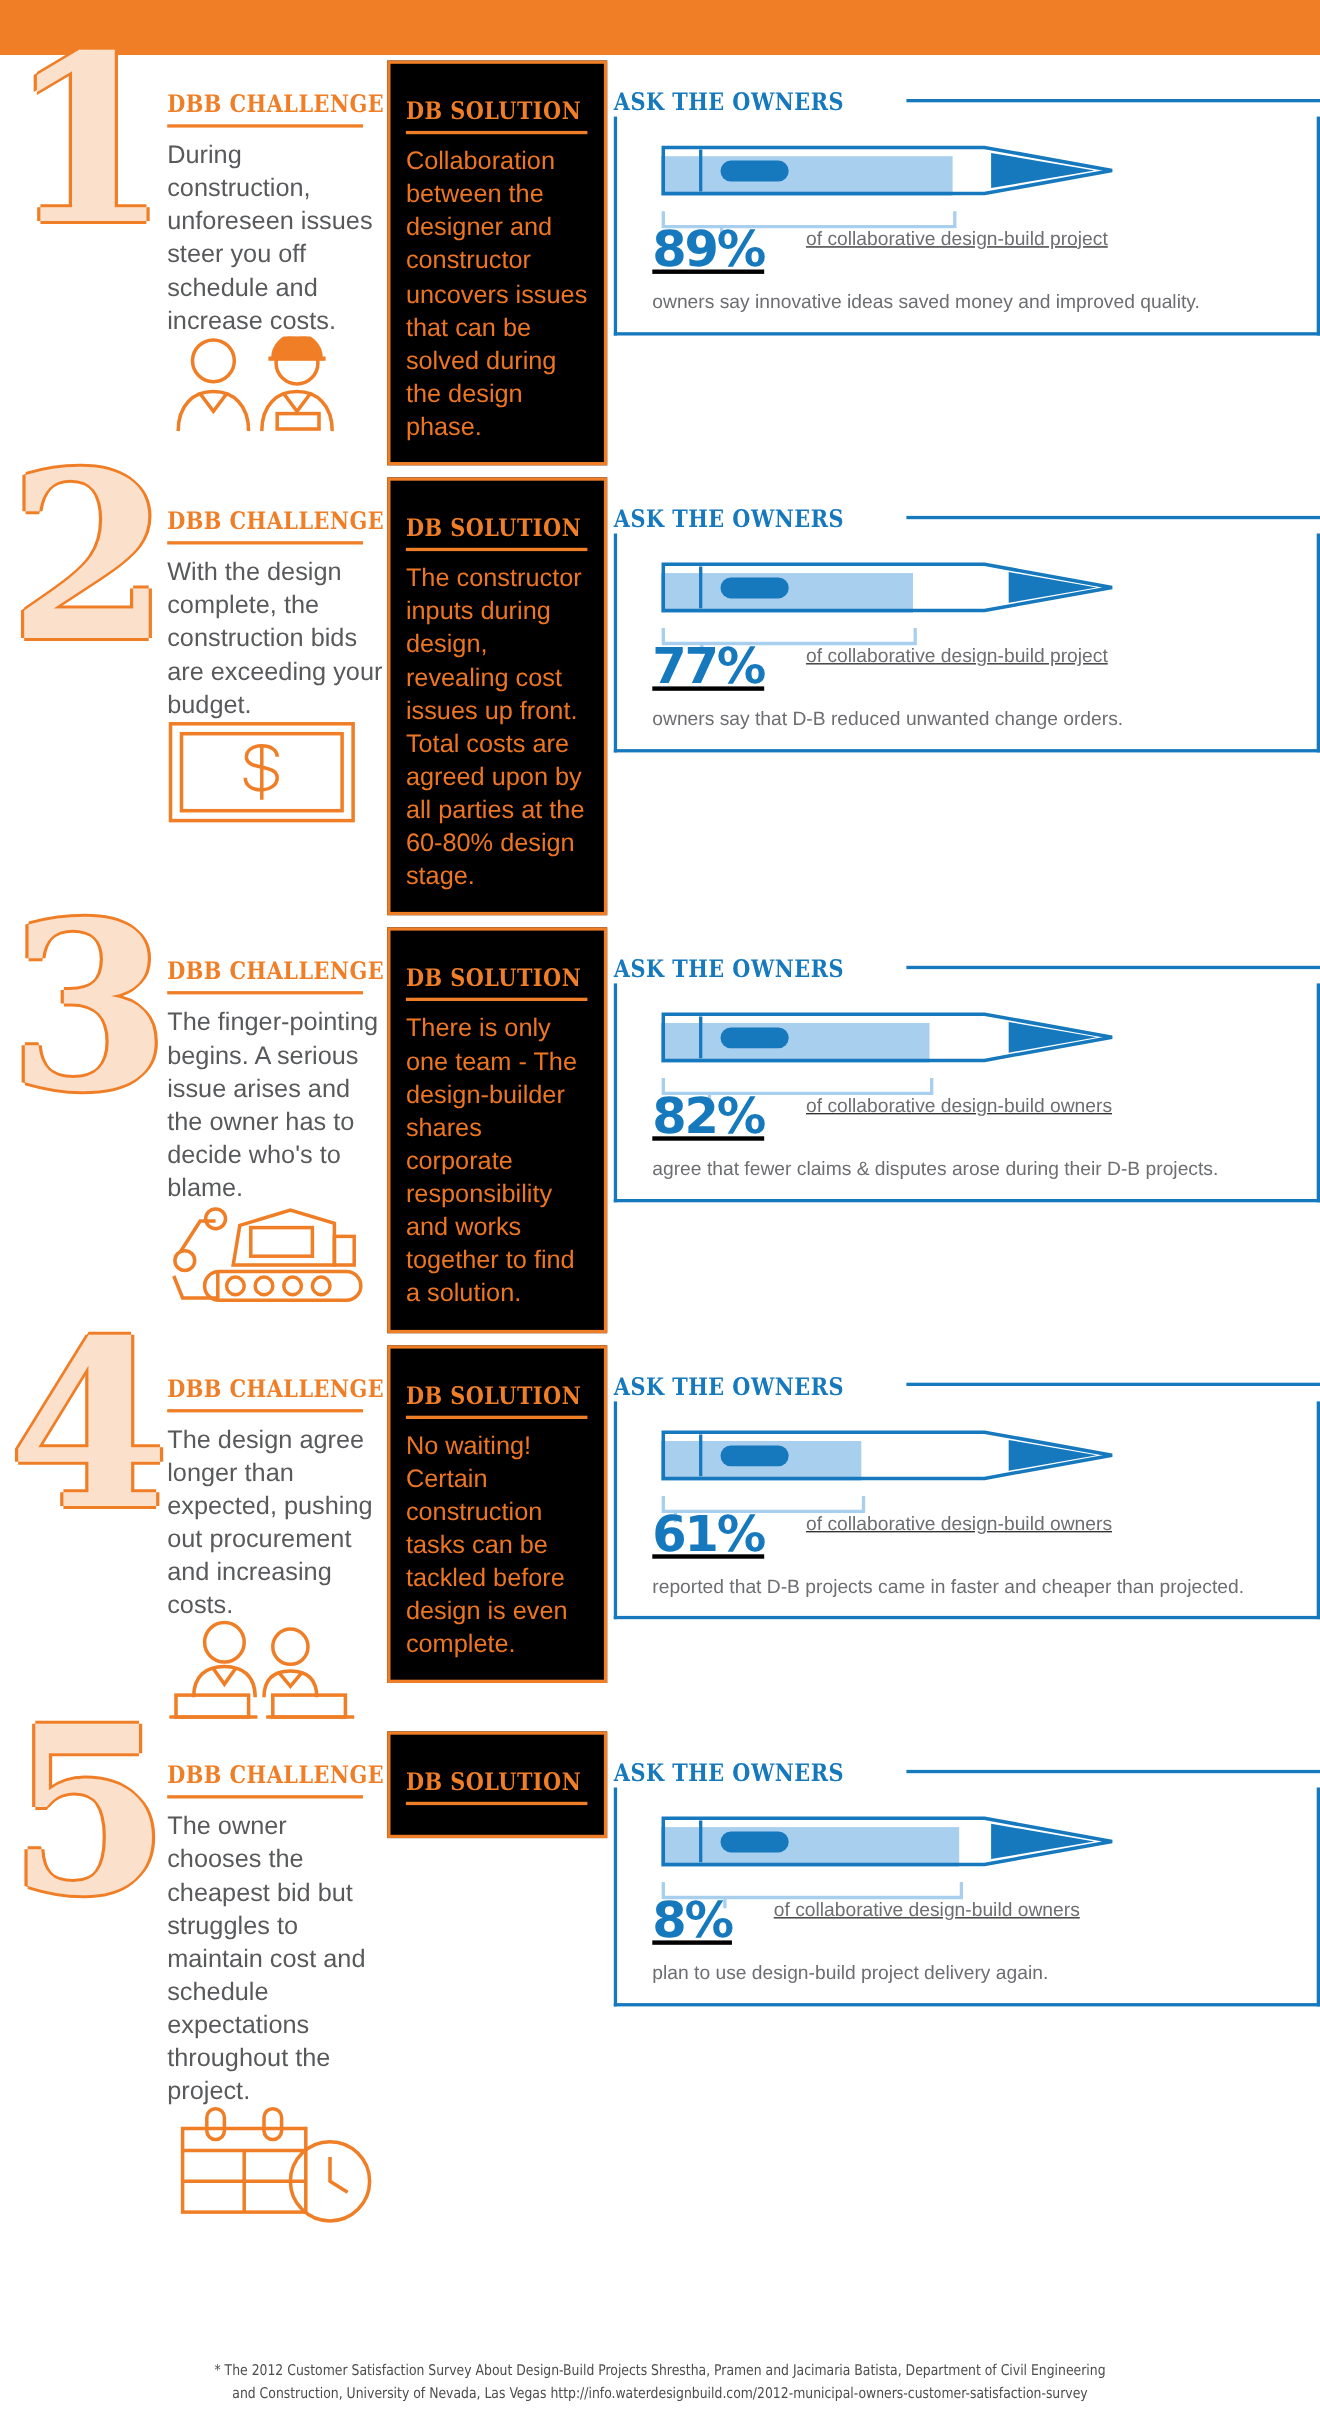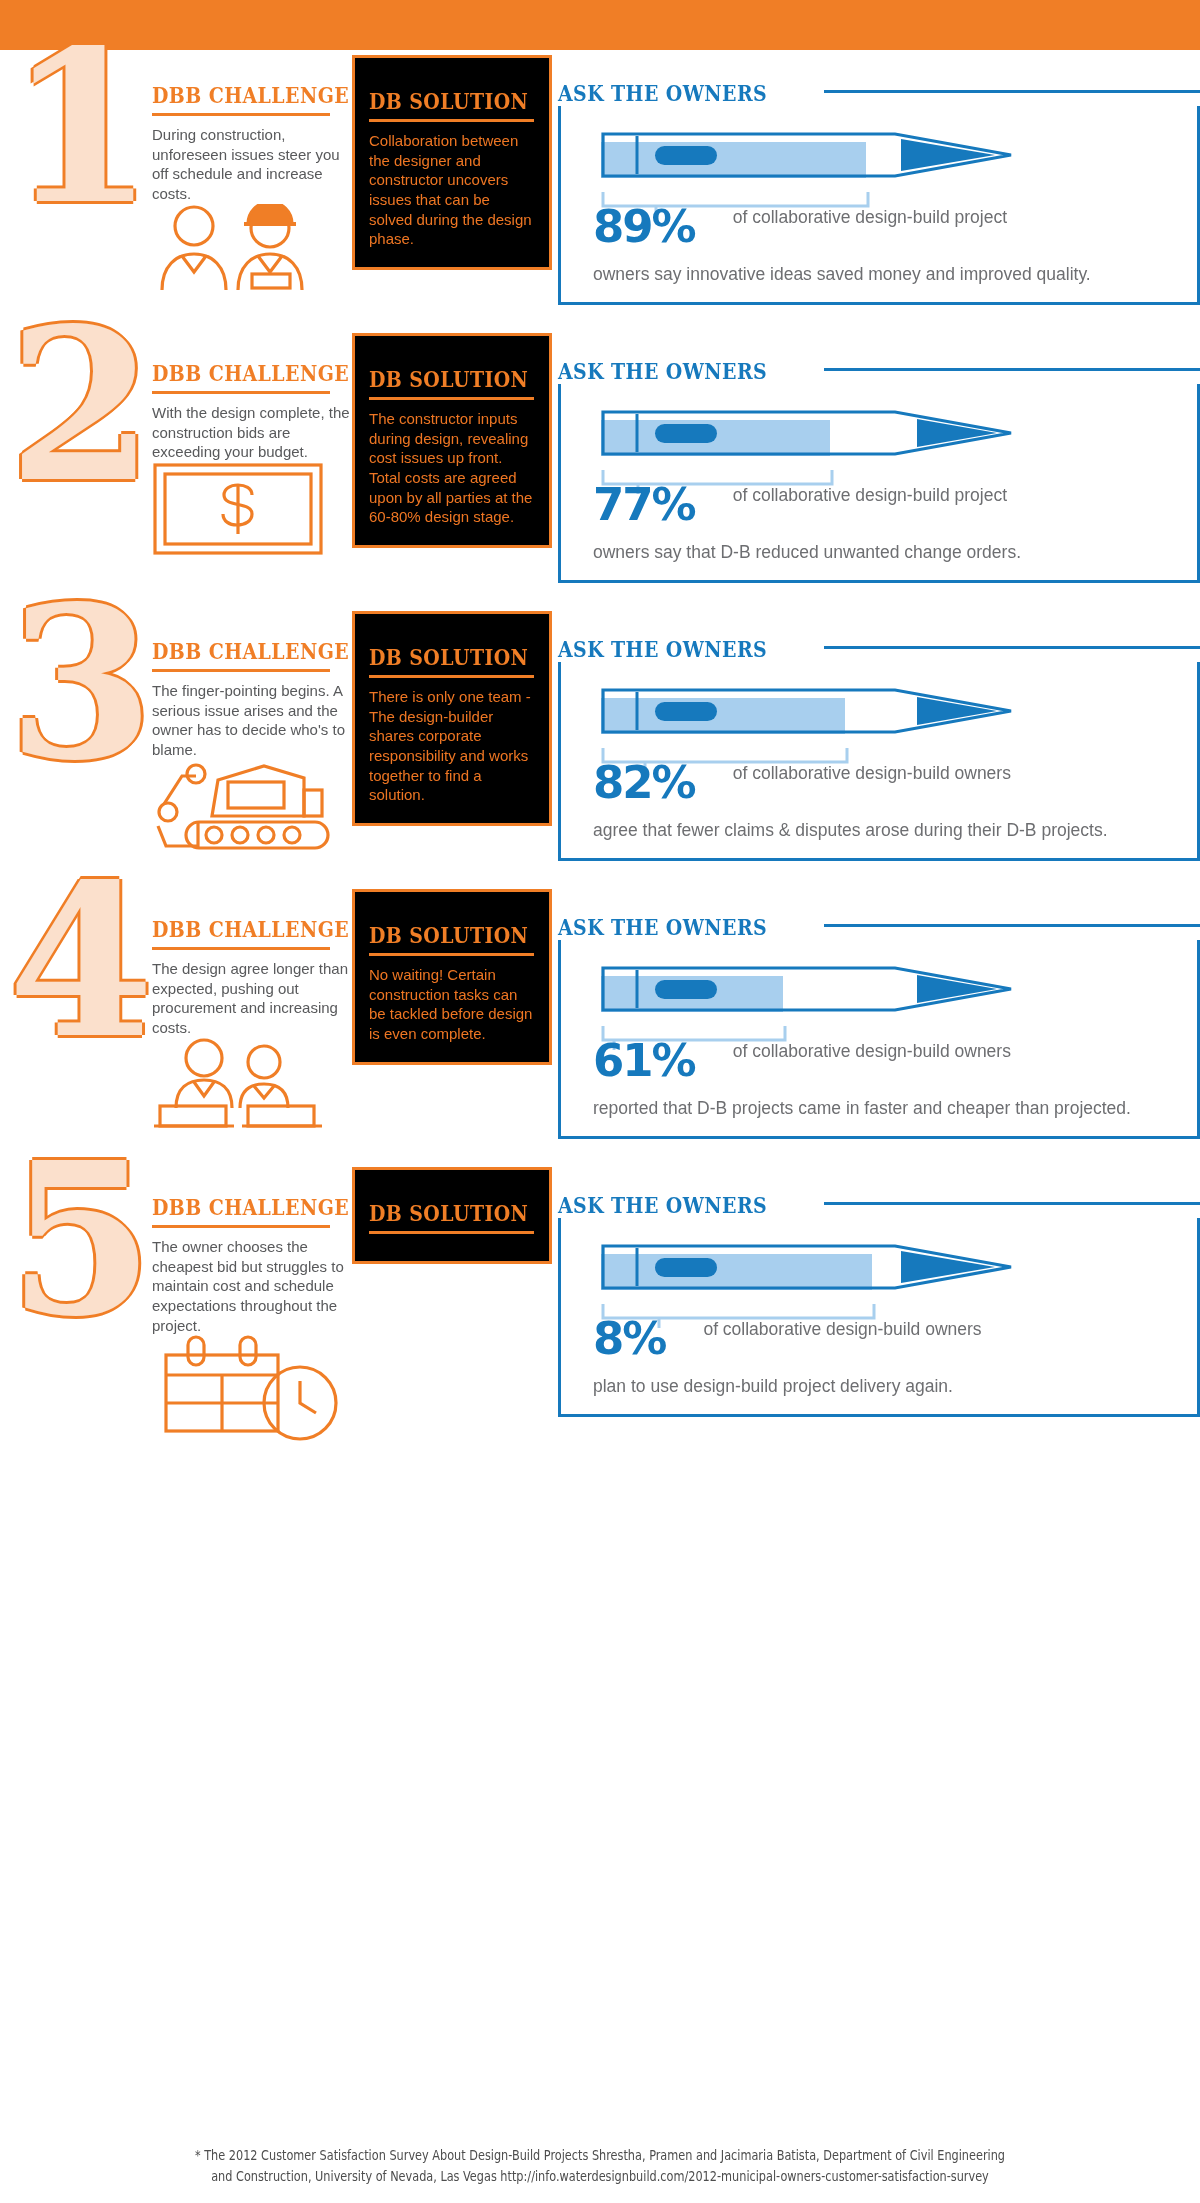--- a/index.html
+++ b/index.html
@@ -60,21 +60,21 @@
     white-space:nowrap;
     transform:scaleX(0.86);
     transform-origin:left center;
   }
   .col-head.blue { color:#1679bd; }
   .rule {
     height:3px; background:#f07e26; margin-top:5px; margin-bottom:9px;
     width:178px;
   }
   .body-txt {
-    font-size:15px;
+    font-size:23px;
     line-height:1.31;
     color:#58595b;
   }
   .body-txt.orange { color:#ee7623; }
 
   
   .dbs {
     width:200px;
     flex:0 0 200px;
     background:#000000;
@@ -113,21 +113,21 @@
   .meter-wrap { position:relative; height:58px; margin:2px 0 4px 20px; }
   .meter-svg { display:block; }
 
   .bracket {
     height:20px; margin-left:20px; position:relative;
   }
   .bracket svg { display:block; }
 
   .stat {
     display:flex; align-items:flex-start;
-    padding-left:16px; margin-top:-4px;
+    padding-left:16px; margin-top:-4px;text-decoration:underline;
   }
   .statnum {
     font-family:"DejaVu Sans", sans-serif;
     font-weight:bold;
     font-size:45px;
     line-height:1.0;
     color:#1679bd;
     letter-spacing:-2px;
     flex:0 0 auto;
     padding-right:10px;

